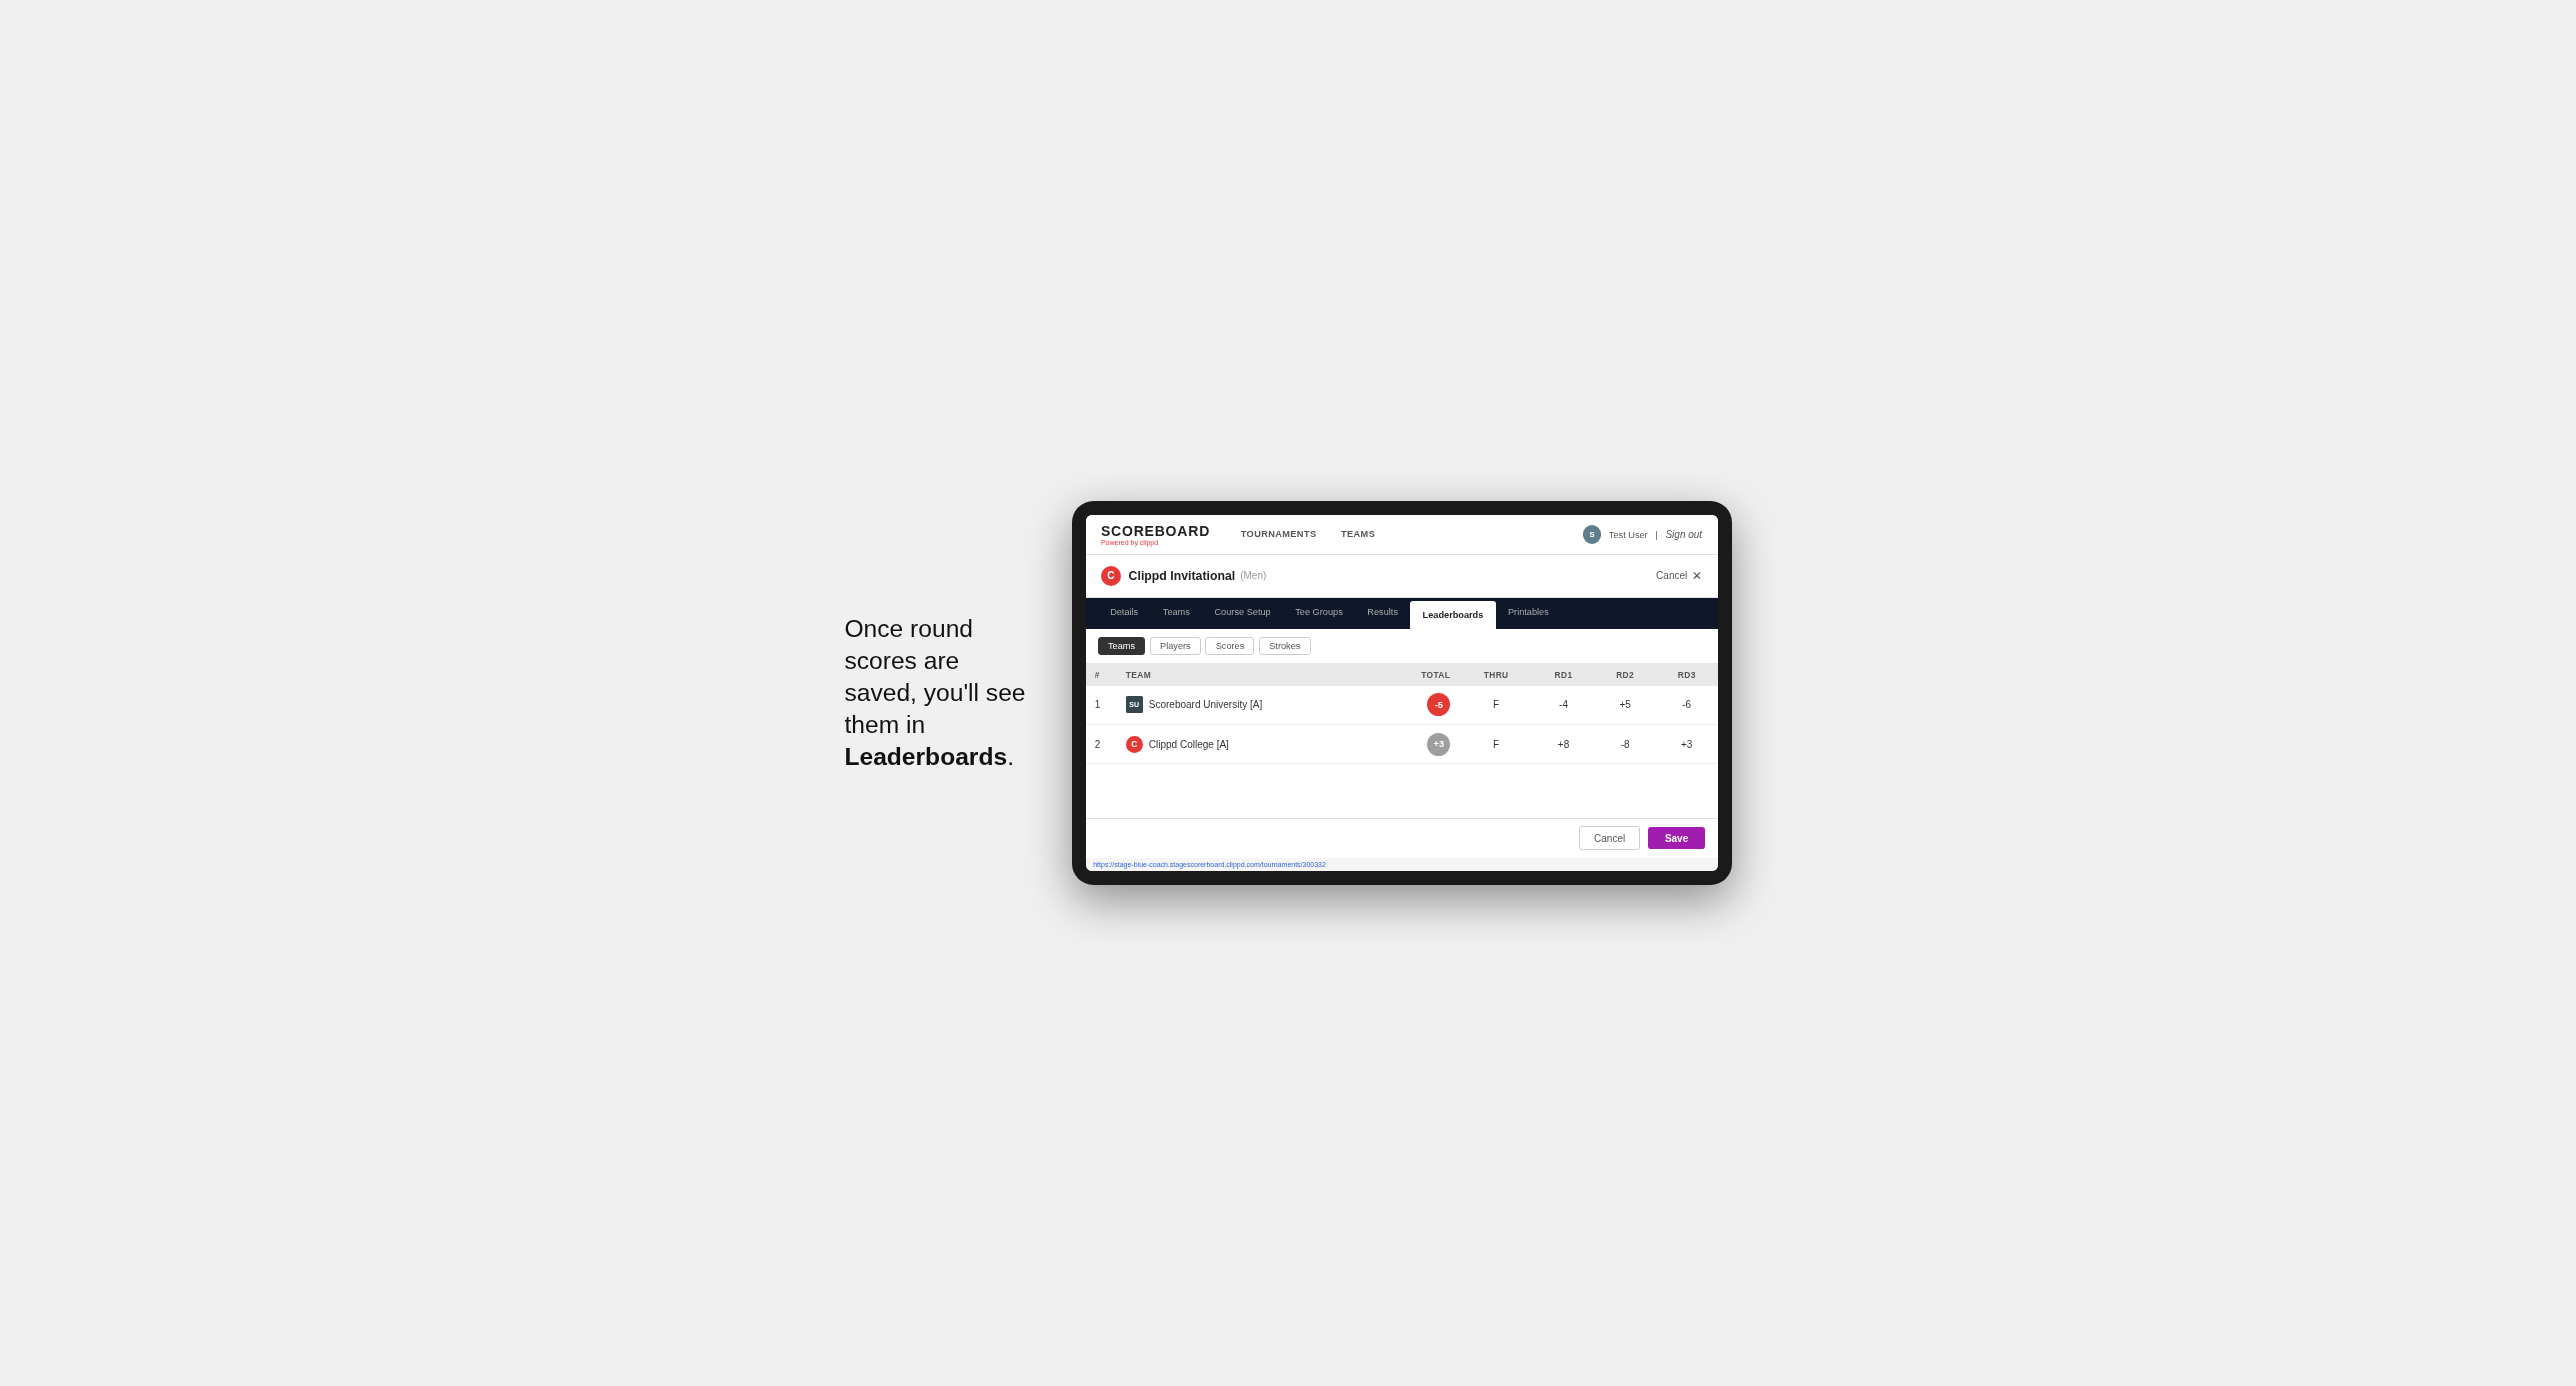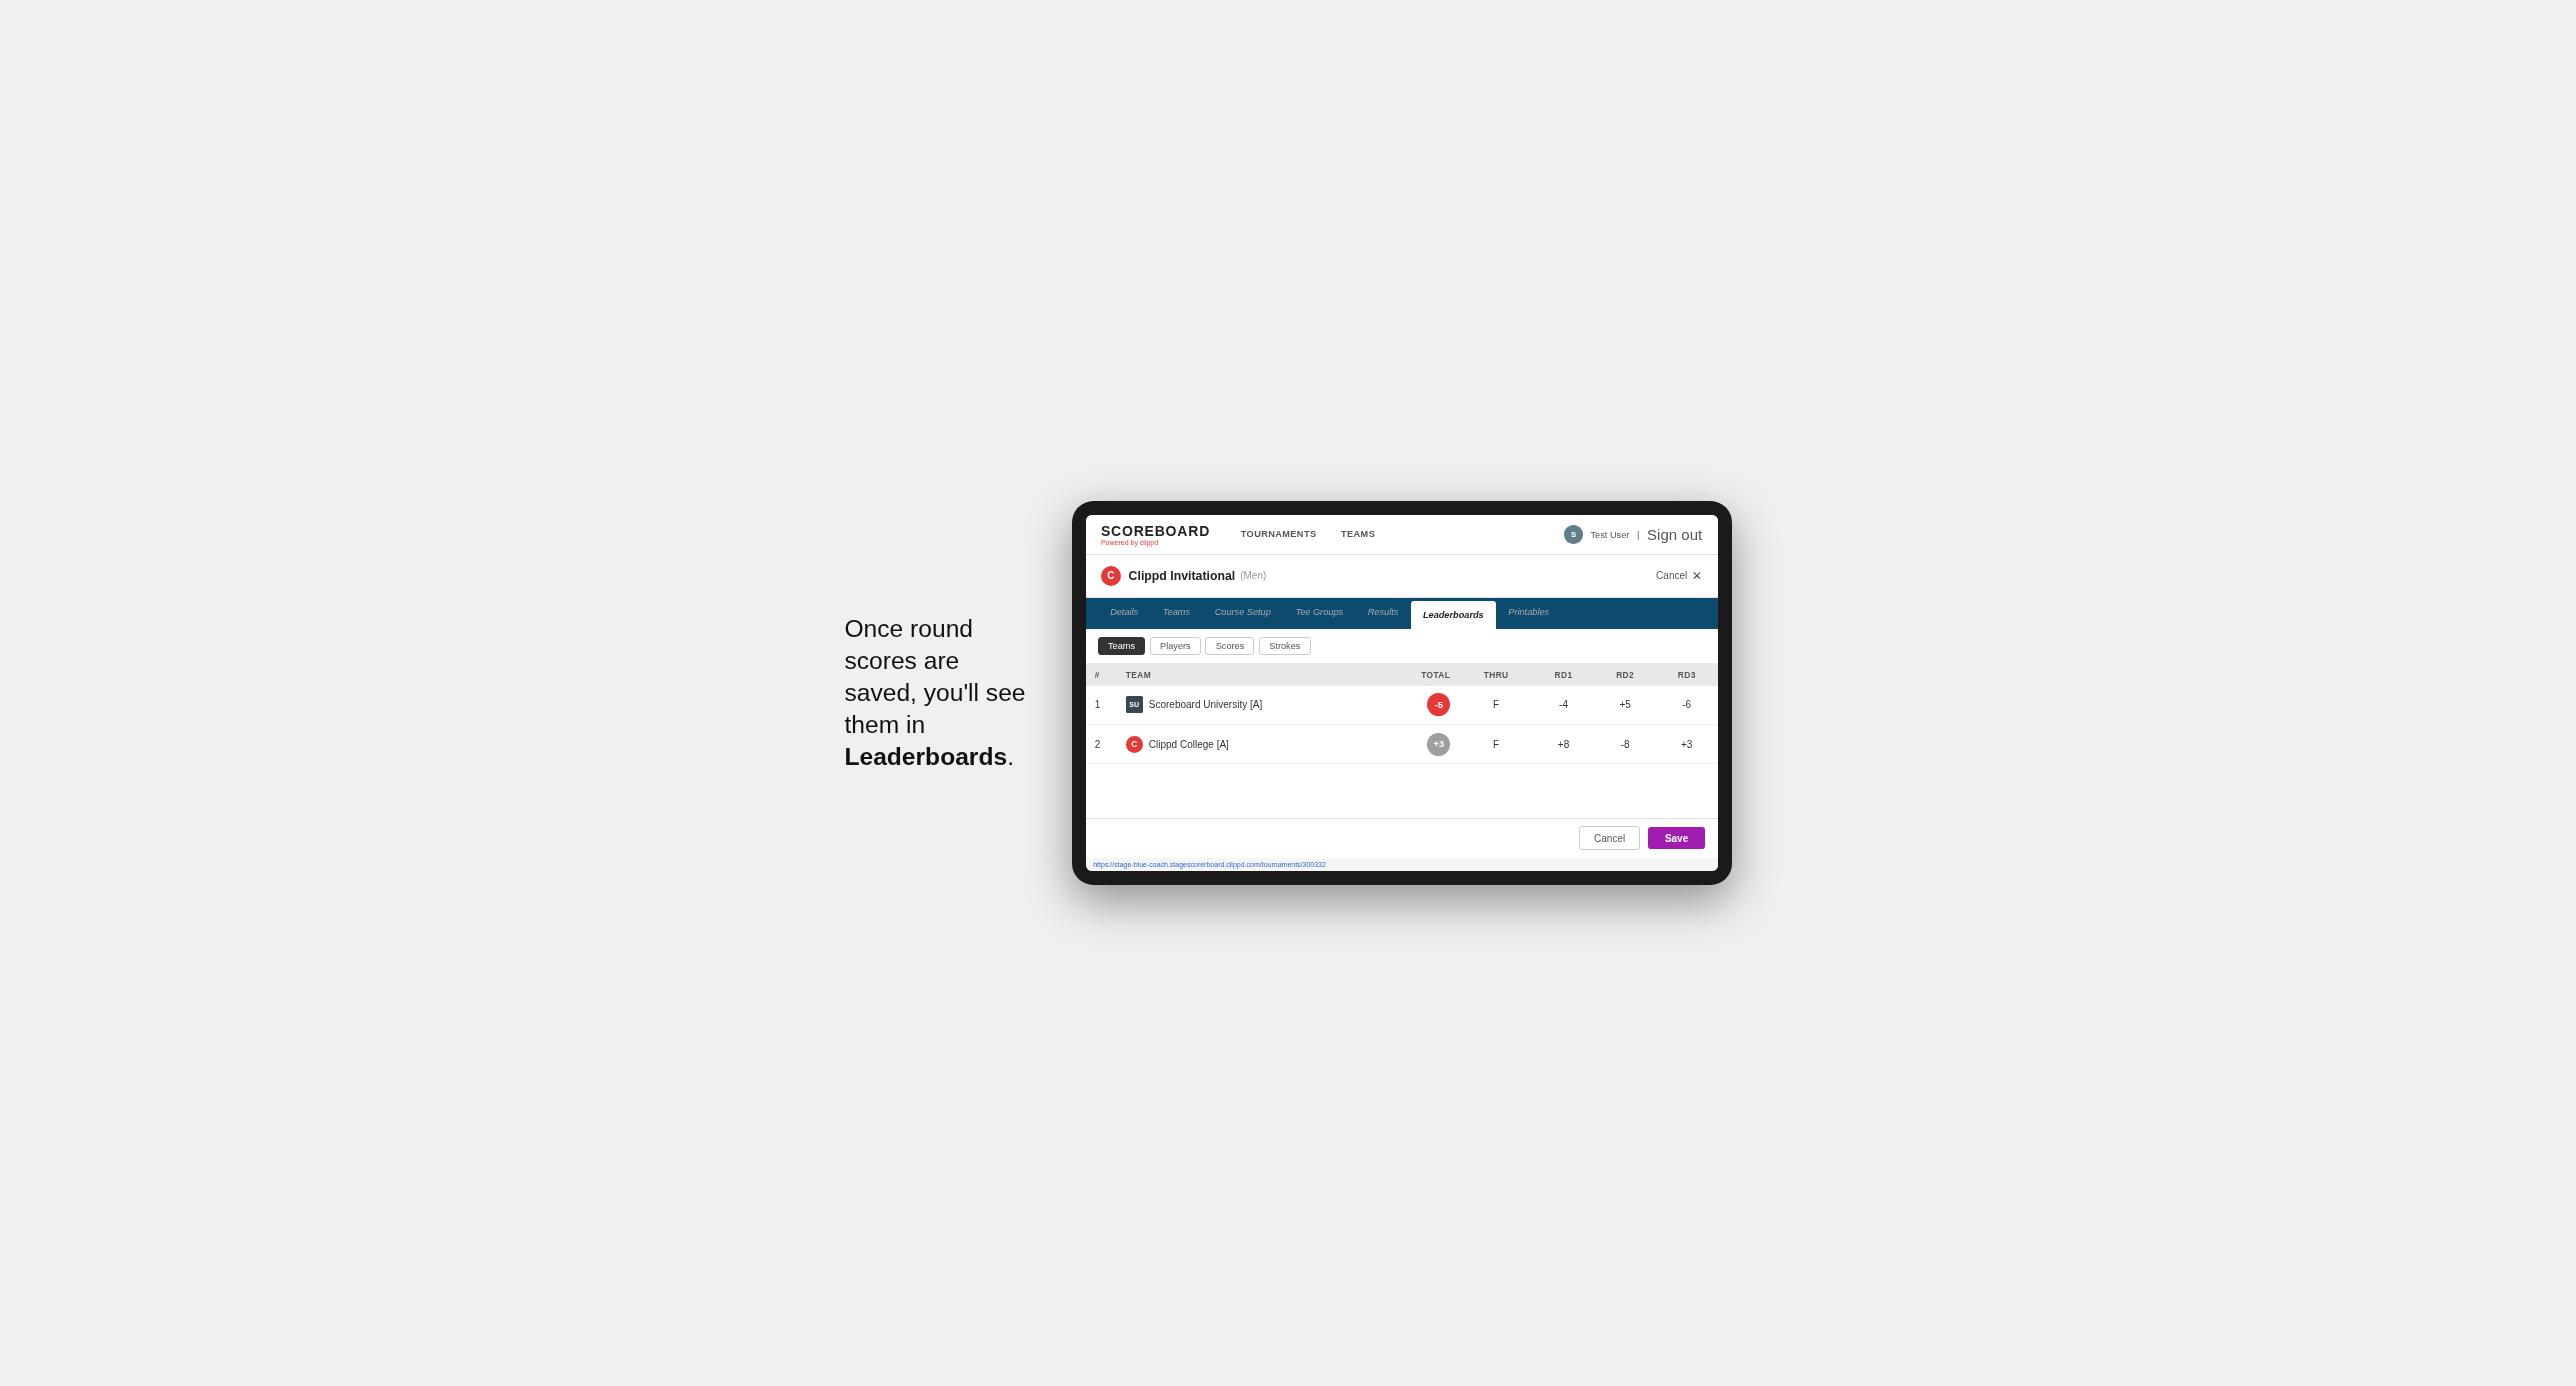--- a/index.html
+++ b/index.html
@@ -113,23 +113,24 @@
       justify-content: center;
       color: #fff;
       font-size: 7.7px;
       font-weight: 700;
     }
     .nav-user-text {
       font-size: 9.2px;
       color: #555;
     }
     .nav-signout {
-      font-size: 15px;
-      color: #555;
-      cursor: pointer;
+      font-size: 10px;
+      color: #555;
+      cursor: pointer;
+      font-style: italic;
     }
 
     
     .tournament-header {
       background: #fff;
       padding: 10.7px 15.4px;
       display: flex;
       align-items: center;
       border-bottom: 0.8px solid #e0e0e0;
     }
@@ -165,24 +166,23 @@
       color: #555;
       cursor: pointer;
     }
     .cancel-x {
       font-size: 12.3px;
       color: #555;
     }
 
     
     .tab-nav {
-      background: #0c4a6e;
+      background: #0f172a;
       display: flex;
       padding: 0 12.3px;
-      font-style: italic;
     }
     .tab-item {
       padding: 9.2px 12.3px;
       font-size: 9.2px;
       color: #aaa;
       cursor: pointer;
       font-weight: 500;
     }
     .tab-item.active {
       background: #fff;

